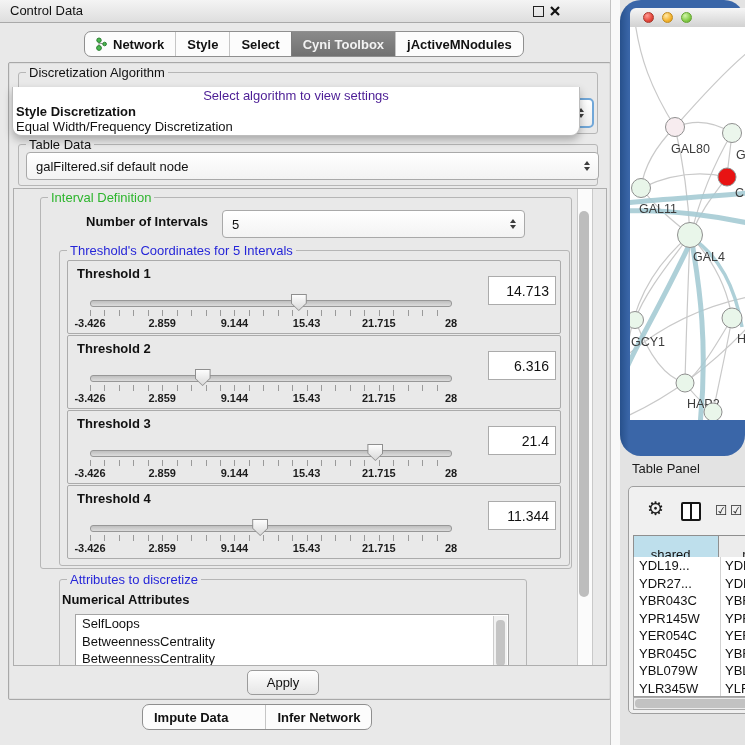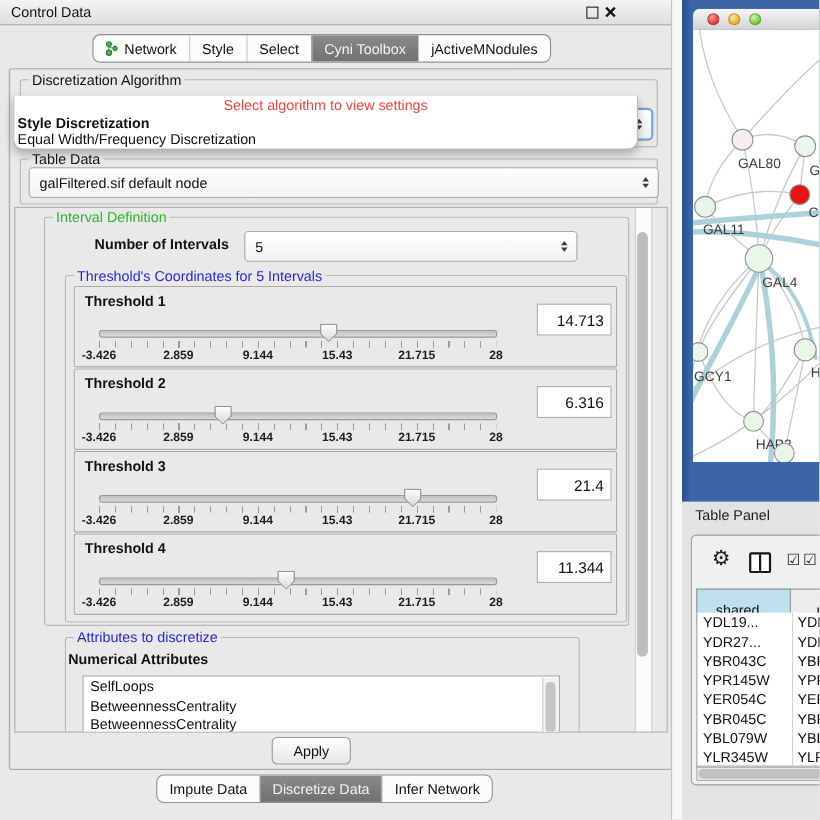--- a/index.html
+++ b/index.html
@@ -7,42 +7,42 @@
        font-family:"Liberation Sans",sans-serif;font-size:13px;color:#111;}
   .abs{position:absolute;}
 
   
   #titlebar{left:0;top:0;width:610px;height:22px;background:linear-gradient(#f4f4f4,#dedede);border-bottom:1px solid #a9a9a9;}
   #cp-title{left:10px;top:3px;}
   #float-btn{left:533px;top:6px;width:9px;height:9px;border:1.5px solid #222;background:transparent;}
   #close-btn{left:549px;top:5px;width:12px;height:12px;}
 
   .tabbar{display:flex;align-items:stretch;height:24px;background:#fcfcfc;border:1px solid #8f8f8f;
-          border-radius:7px;overflow:hidden;font-weight:normal;font-size:13px;}
+          border-radius:7px;overflow:hidden;font-weight:bold;font-size:13px;}
   .tab{display:flex;align-items:center;padding:0 11px;border-left:1px solid #c6c6c6;white-space:nowrap;}
   .tab:first-child{border-left:none;}
   .tab.sel{background:linear-gradient(#8a8a8a,#717171);color:#f3f3f3;border-left-color:#7e7e7e;}
   #top-tabbar{left:84px;top:31px;}
-  #bottom-tabbar{left:142px;top:704px;}
+  #bottom-tabbar{left:142px;top:704px;gap:26px;}
   .neticon{margin-right:5px;}
 
   #mainpanel{left:8px;top:62px;width:601px;height:636px;border:1px solid #a8a8a8;border-radius:2px;
              box-shadow:inset 0 0 0 1px #dedede;}
 
   .group{border:1px solid #b6b6b6;border-radius:3px;}
   .glabel{position:absolute;top:-8px;left:7px;background:#e9e9e9;padding:0 3px;line-height:15px;white-space:nowrap;}
   .green{color:#2db52d;}  .blue{color:#2626d8;}
 
   #algo-group{left:18px;top:72px;width:578px;height:60px;}
   #algo-combo{left:320px;top:98px;width:270px;height:26px;border:2px solid #71a7d8;border-radius:5px;
               background:linear-gradient(#fff,#eee);}
 
   #algo-popup{left:12px;top:87px;width:566px;height:48px;z-index:40;background:#fff;border:1px solid #bdbdbd;
               border-top:none;border-radius:0 0 9px 9px;box-shadow:0 4px 9px rgba(0,0,0,.28);}
-  .popup-hint{text-align:center;color:#ef4444;line-height:17px;}
+  .popup-hint{text-align:center;color:#4c1d95;line-height:17px;}
   .popup-opt{padding-left:3px;line-height:15px;white-space:nowrap;}
   .bold{font-weight:bold;}
 
   #tabledata-group{left:18px;top:144px;width:578px;height:40px;}
   .combo{background:linear-gradient(#ffffff,#f3f3f3);border:1px solid #a9a9a9;border-radius:4px;
          display:flex;align-items:center;padding-left:9px;}
   .spin{position:absolute;right:8px;top:50%;transform:translateY(-50%);display:flex;flex-direction:column;align-items:center;gap:2px;}
   .spin .t{width:0;height:0;border-left:3.5px solid transparent;border-right:3.5px solid transparent;border-bottom:4px solid #3d3d3d;}
   .spin .b{width:0;height:0;border-left:3.5px solid transparent;border-right:3.5px solid transparent;border-top:4px solid #3d3d3d;}
   #tabledata-combo{left:26px;top:152px;width:562px;height:26px;}
@@ -79,21 +79,21 @@
   #lb-track{position:absolute;right:1px;top:1px;width:13px;height:66px;background:#f2f2f2;border-left:1px solid #ccc;}
   #lb-thumb{position:absolute;right:2px;top:4px;width:9px;height:46px;background:#c4c4c4;border-radius:4px;}
 
   #apply-btn{left:247px;top:670px;width:70px;height:23px;background:linear-gradient(#fefefe,#e6e6e6);
              border:1px solid #9b9b9b;border-radius:5px;display:flex;align-items:center;justify-content:center;}
 
   
   #gap-strip{left:610px;top:0;width:10px;height:745px;background:#f8f8f8;border-left:1px solid #c2c2c2;}
   #right-region{left:620px;top:0;width:125px;height:745px;background:#e3e3e3;}
 
-  #netwindow{left:0;top:0;width:125px;height:456px;background:linear-gradient(90deg,#28518c 0,#3a66a8 9px);}
+  #netwindow{left:0;top:0;width:125px;height:456px;background:linear-gradient(90deg,#28518c 0,#3a66a8 9px);border-radius:21px;}
   #nettitle{left:10px;top:8px;width:115px;height:19px;background:linear-gradient(#f6f6f6,#d2d2d2);
             border-radius:6px 0 0 0;border-bottom:1px solid #9a9a9a;}
   .light{position:absolute;top:4px;width:11px;height:11px;border-radius:50%;}
   #light-red{left:13px;background:radial-gradient(circle at 35% 30%,#ff9c95,#e4473c 60%,#b92f26);border:1px solid #a8372d;box-sizing:border-box;}
   #light-yellow{left:32px;background:radial-gradient(circle at 35% 30%,#ffe9a8,#f4b32e 60%,#d49314);border:1px solid #c08b1d;box-sizing:border-box;}
   #light-green{left:51px;background:radial-gradient(circle at 35% 30%,#d2f5a8,#84cc48 60%,#5ea42c);border:1px solid #64a332;box-sizing:border-box;}
   #netcanvas{left:10px;top:27px;width:115px;height:393px;background:#fff;overflow:hidden;}
   .nlabel{font-family:"Liberation Sans",sans-serif;font-size:12.5px;fill:#3c3c3c;}
 
   #tp-title{left:12px;top:461px;color:#1a1a1a;}
@@ -292,23 +292,20 @@
   <div class="abs" id="sp-vthumb"></div>
 </div>
 
 <div class="abs" id="apply-btn">
   <span>Apply</span>
 </div>
 
 <div class="abs tabbar" id="bottom-tabbar">
   <div class="tab">
       <span>Impute Data</span>
-    </div>
-  <div class="tab sel">
-      <span>Discretize Data</span>
     </div>
   <div class="tab">
       <span>Infer Network</span>
     </div>
 </div>
 
 <div class="abs" id="gap-strip"></div>
 
 <div class="abs" id="right-region">
 

